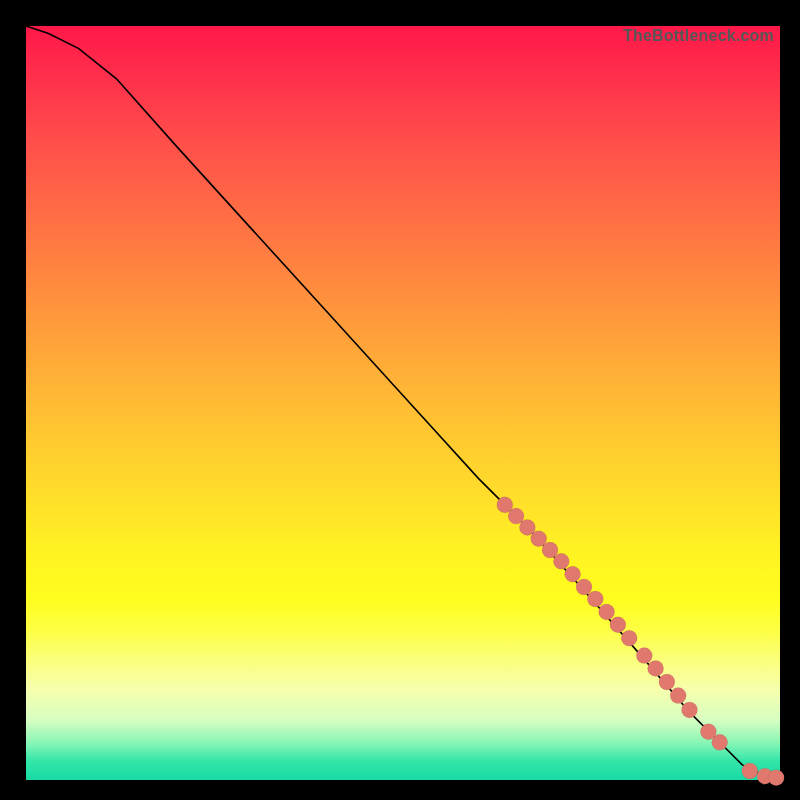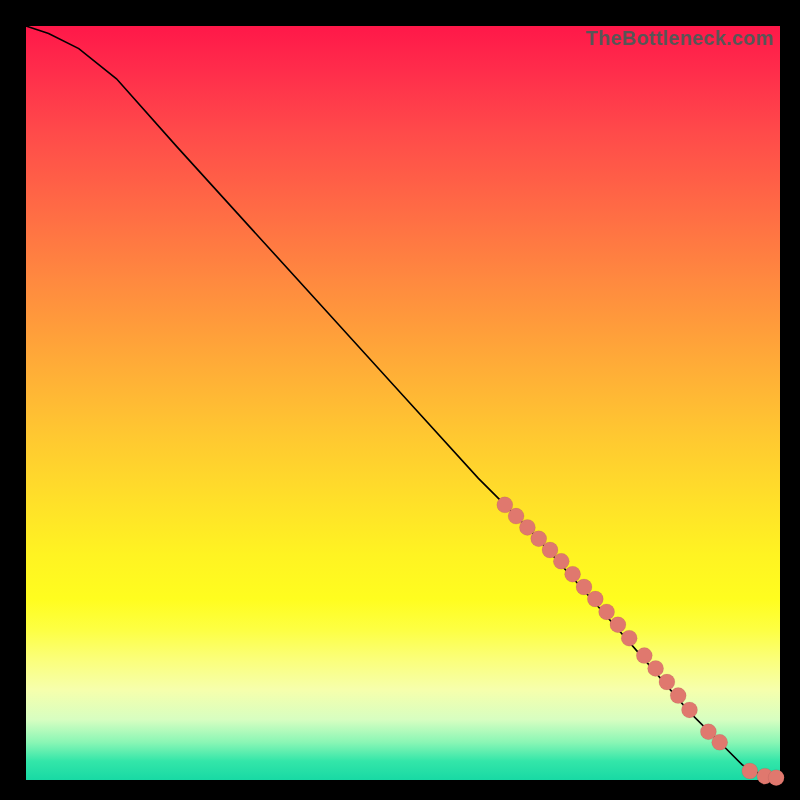--- a/index.html
+++ b/index.html
@@ -41,21 +41,21 @@
       #d7fec1 92%,
       #8af6b5 95%,
       #33e6a9 97.5%,
       #18d9a4 100%
     );
   }
   .watermark {
     position: absolute;
     top: 1px;
     right: 6px;
-    font-size: 20px;
+    font-size: 16px;
     font-weight: 600;
     color: #565656;
     letter-spacing: 0.2px;
     user-select: none;
   }
   svg.curve {
     position: absolute;
     left: 0;
     top: 0;
     width: 754px;

